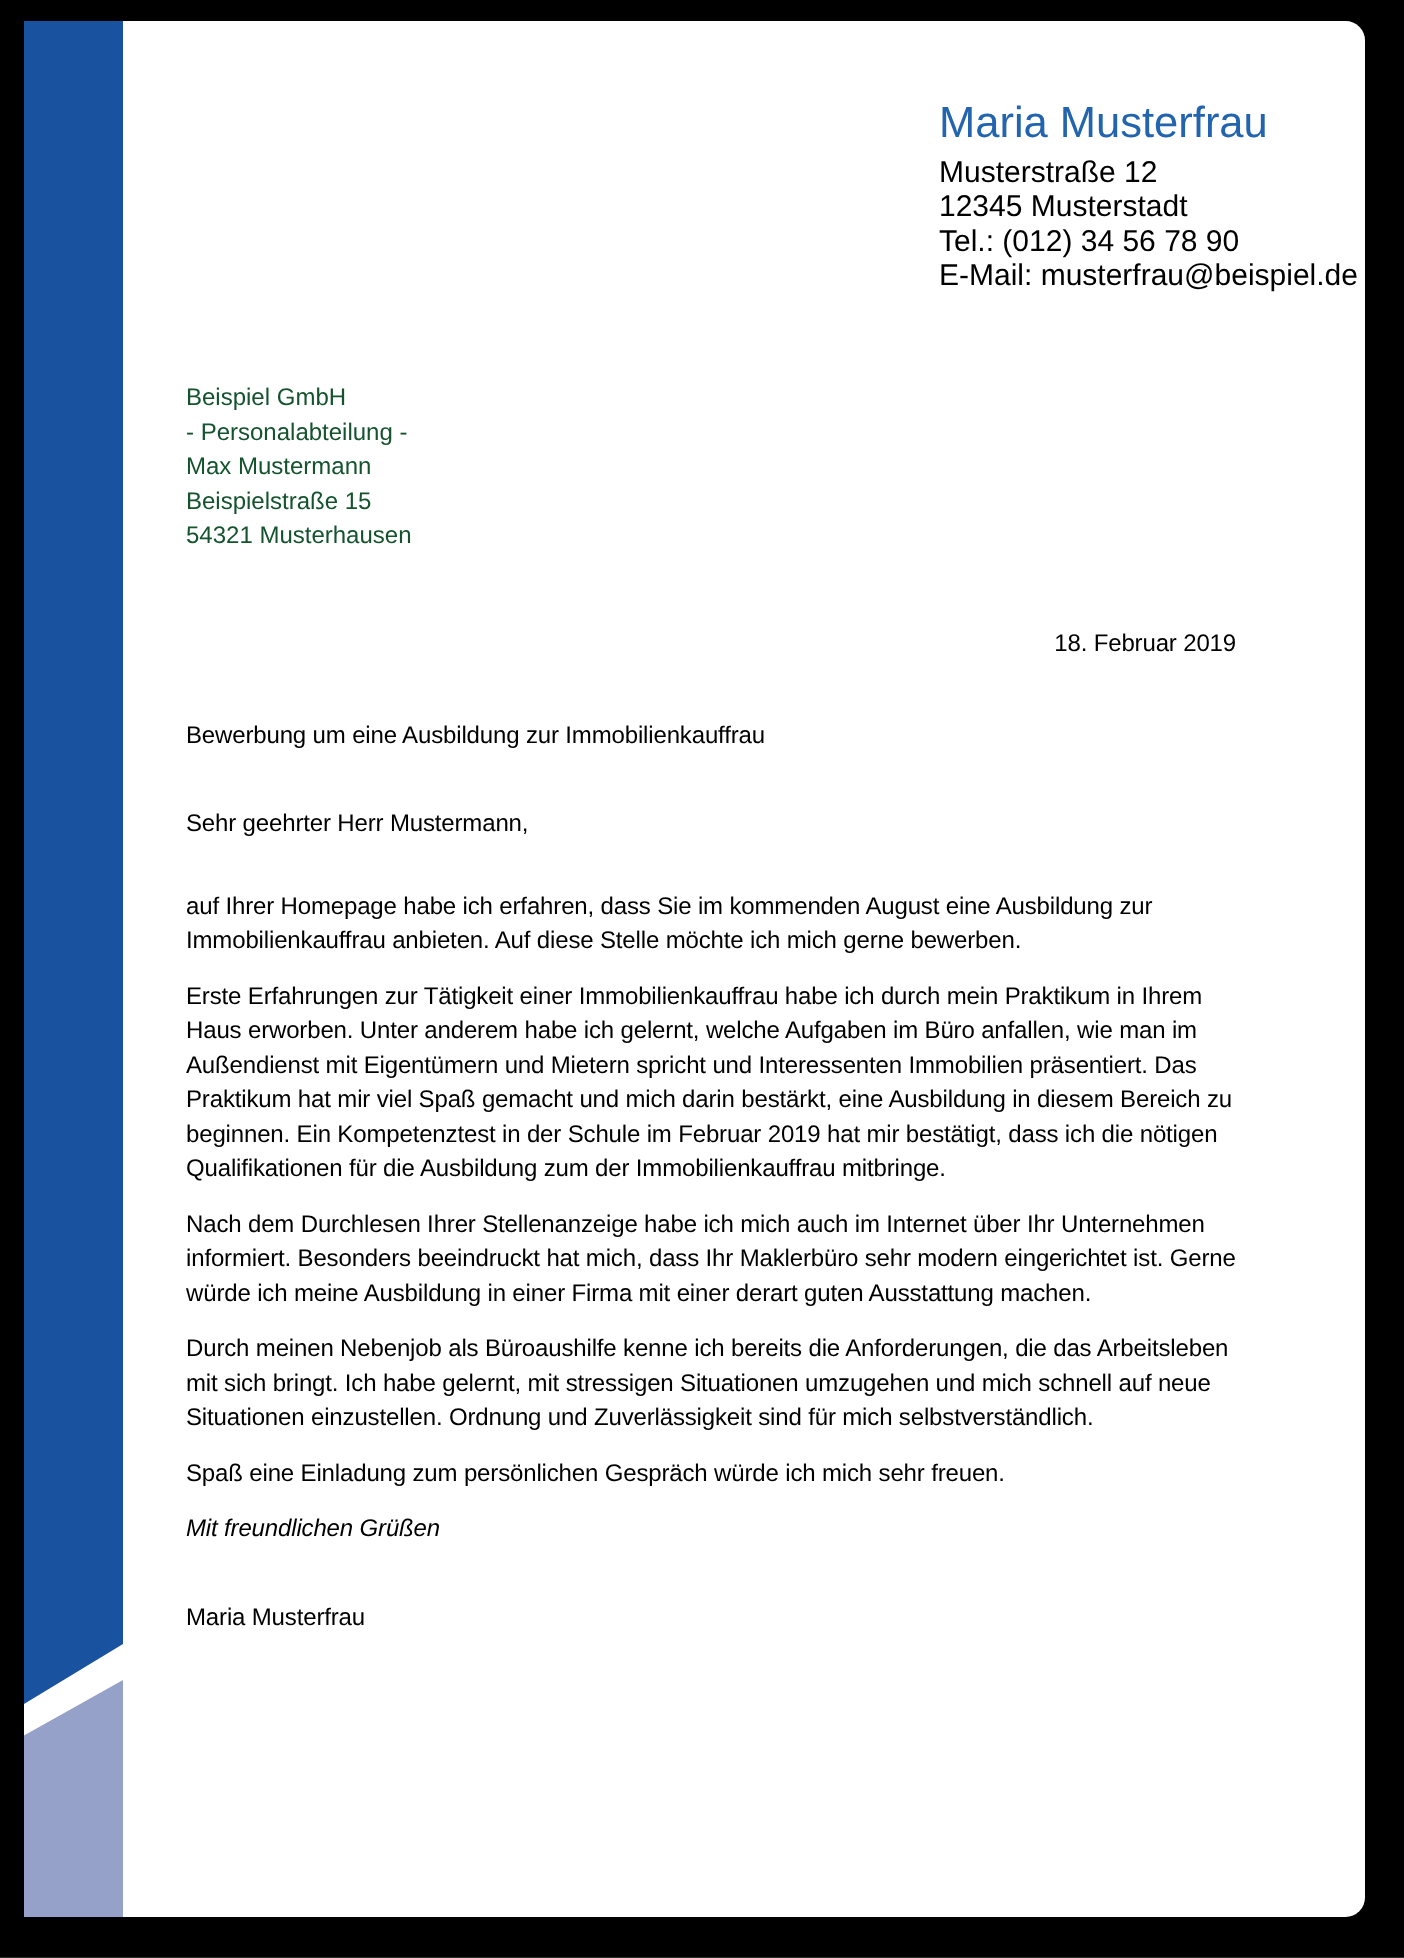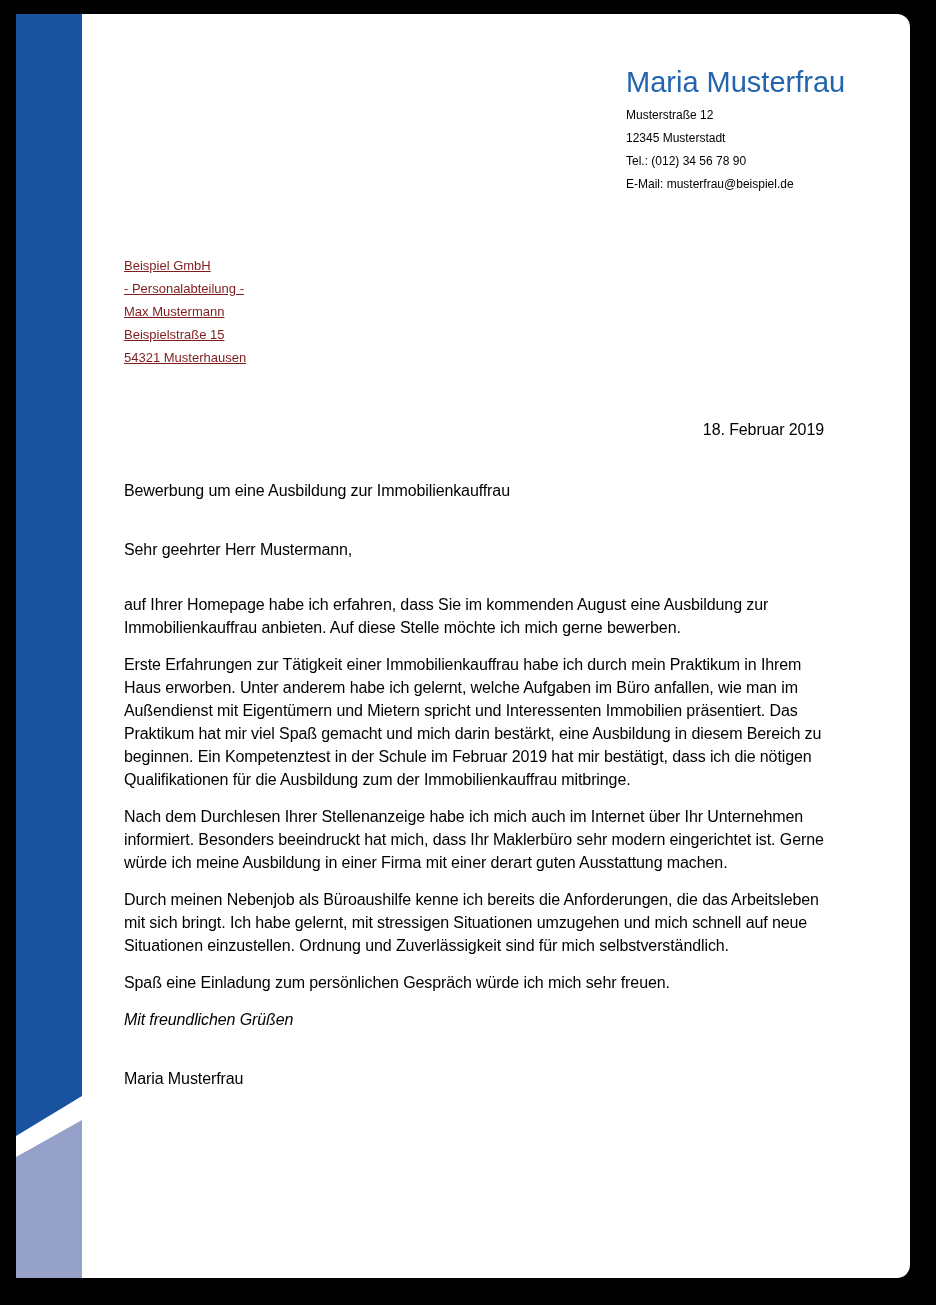--- a/index.html
+++ b/index.html
@@ -44,32 +44,31 @@
     color: #000;
   }
   .sender-name {
     font-size: 29px;
     line-height: 36px;
     color: #2364af;
     margin-bottom: 4px;
     white-space: nowrap;
   }
   .sender-line {
-    font-size: 12px;
+    font-size: 20px;
     line-height: 23px;
     white-space: nowrap;
   }
   
   .recipient {
     position: absolute;
     left: 108px; top: 240px;
-    font-size: 13px;
+    font-size: 16px;
     line-height: 23px;
-    color: #7f1d1d;
-    text-decoration: underline;
+    color: #14532d;
   }
   
   .letter-body {
     position: absolute;
     left: 108px; top: 404px;
     width: 700px;
     font-size: 16px;
     line-height: 23px;
     color: #000000;
     letter-spacing: -0.1px;

